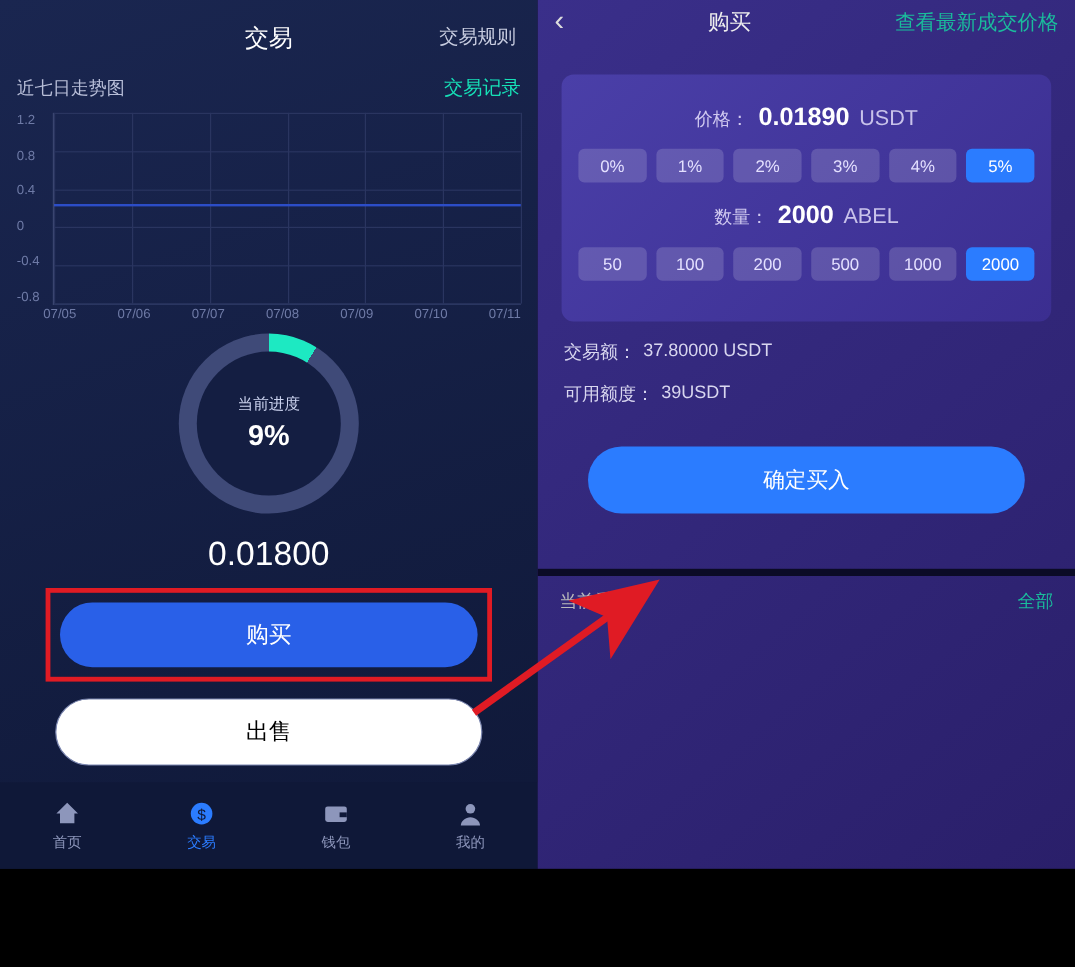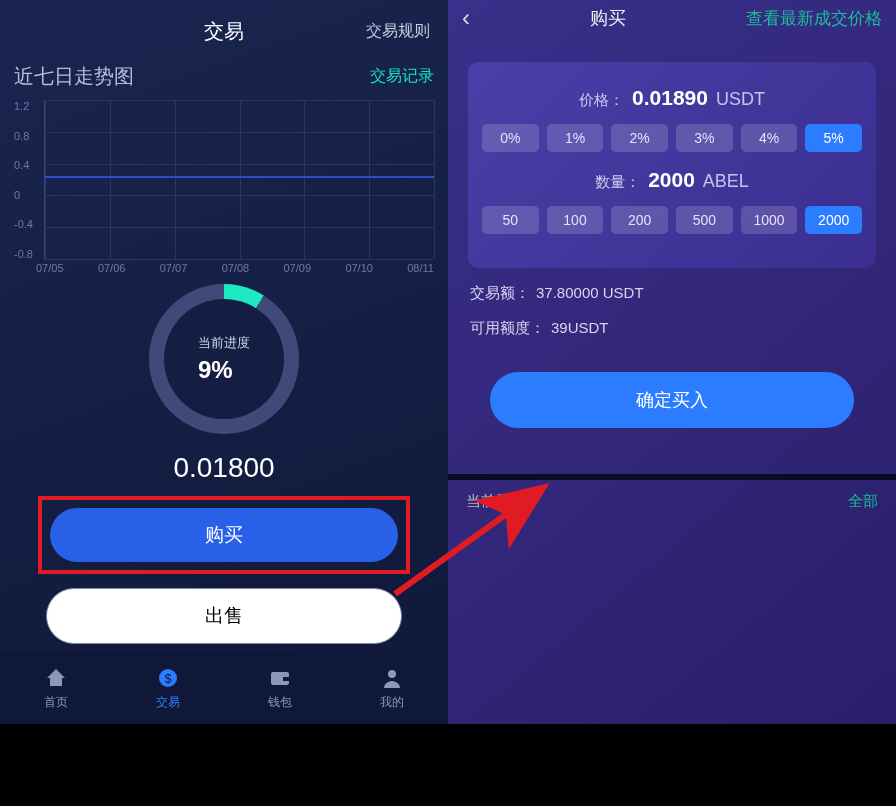--- a/index.html
+++ b/index.html
@@ -7,35 +7,35 @@
     .screen { width: 448px; height: 724px; position: relative; overflow: hidden; }
     .left-screen { background: linear-gradient(160deg, #1a2650 0%, #0f1838 100%); }
     .right-screen { background: linear-gradient(140deg, #3a2f8a 0%, #2a1f6a 100%); }
 
     
     .left-header { display: flex; justify-content: center; align-items: center; padding: 18px 16px 8px; position: relative; }
     .left-title { color: #fff; font-size: 20px; font-weight: 500; }
     .left-header-right { position: absolute; right: 18px; color: #c8cde0; font-size: 16px; }
 
     .sub-header { display: flex; justify-content: space-between; align-items: center; padding: 10px 14px 6px; }
-    .sub-header-left { color: #b8bed8; font-size: 20px; }
+    .sub-header-left { color: #b8bed8; font-size: 15px; }
     .sub-header-right { color: #16e0b7; font-size: 16px; }
 
     .chart { position: relative; margin: 4px 14px 8px; height: 170px; }
     .chart-y { position: absolute; left: 0; top: 0; height: 160px; width: 26px; display: flex; flex-direction: column; justify-content: space-between; font-size: 11px; color: #6e7aa6; }
     .chart-plot { margin-left: 30px; height: 160px; position: relative; border: 0.5px solid #3a4570; border-right: none; border-top: none; }
     .chart-plot .hline { position: absolute; left: 0; right: 0; border-top: 0.5px solid #2a3560; }
     .chart-plot .vline { position: absolute; top: 0; bottom: 0; border-left: 0.5px solid #2a3560; }
     .chart-plot .zero-line { position: absolute; left: 0; right: 0; top: 48%; border-top: 2px solid #2c4dc7; }
     .chart-x { display: flex; justify-content: space-between; margin-left: 22px; margin-top: 2px; font-size: 11px; color: #6e7aa6; }
 
     .donut-wrap { display: flex; justify-content: center; margin-top: 14px; }
     .donut { width: 150px; height: 150px; border-radius: 50%; background: conic-gradient(#1de9c2 0deg 32deg, #3f4a78 32deg 360deg); position: relative; display: flex; align-items: center; justify-content: center; }
     .donut::before { content: ""; position: absolute; width: 120px; height: 120px; border-radius: 50%; background: #141e42; }
-    .donut-text { position: relative; z-index: 1; text-align: left; color: #cbd3ef; }
+    .donut-text { position: relative; z-index: 1; text-align: center; color: #cbd3ef; }
     .donut-text .lbl { font-size: 13px; }
     .donut-text .val { font-size: 24px; font-weight: bold; color: #fff; margin-top: 4px; }
 
     .price-section { text-align: center; margin-top: 18px; }
     .price-label { color: #a8b0d0; font-size: 15px; }
     .price-value { color: #fff; font-size: 28px; font-weight: 400; margin-top: 16px; }
 
     .highlight-box { border: 4px solid #e01b24; margin: 12px 38px 0; padding: 8px; }
     .buy-btn { background: #2960e8; color: #fff; font-size: 19px; padding: 14px 0; border-radius: 30px; text-align: center; }
     .sell-btn { background: #fff; color: #000; font-size: 19px; padding: 14px 0; border-radius: 30px; text-align: center; margin: 14px 46px 0; border: 1.5px solid #7b86af; }
@@ -110,21 +110,21 @@
       <div class="vline" style="left:100%"></div>
       <div class="zero-line"></div>
     </div>
     <div class="chart-x">
       <span>07/05</span>
       <span>07/06</span>
       <span>07/07</span>
       <span>07/08</span>
       <span>07/09</span>
       <span>07/10</span>
-      <span>08/11</span>
+      <span>07/11</span>
     </div>
   </div>
 
   <div class="donut-wrap">
     <div class="donut">
       <div class="donut-text">
         <div class="lbl">当前进度</div>
         <div class="val">9%</div>
       </div>
     </div>

